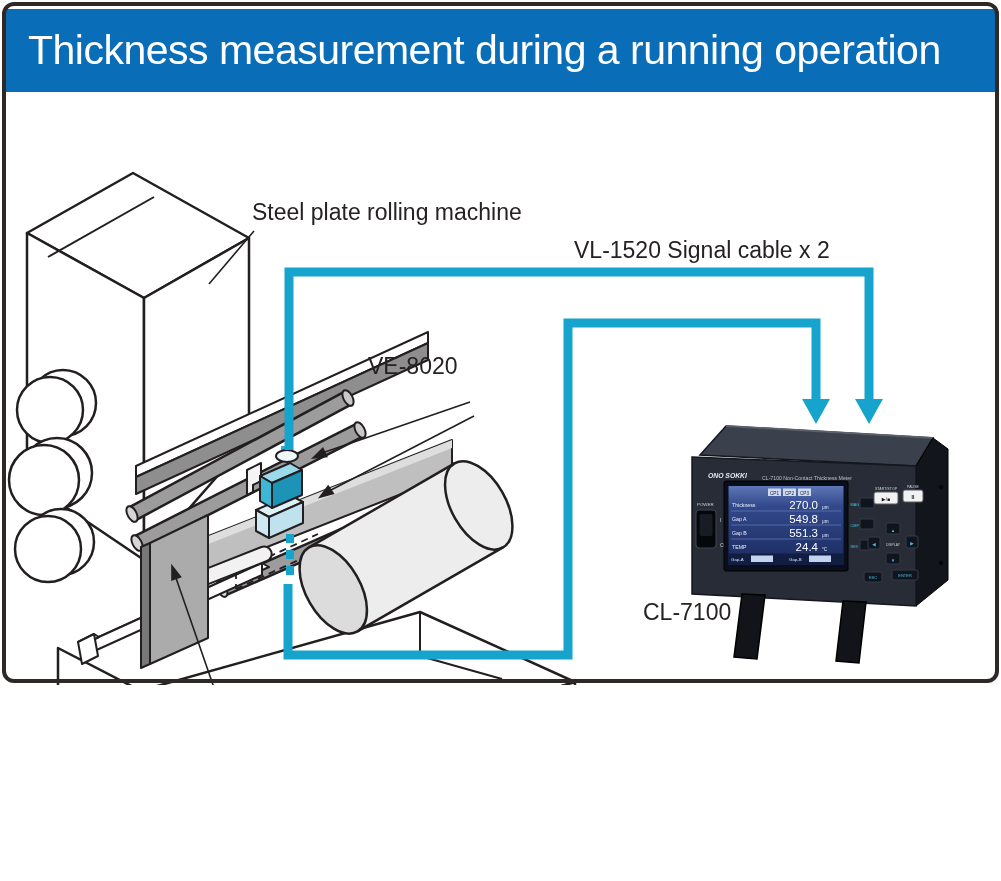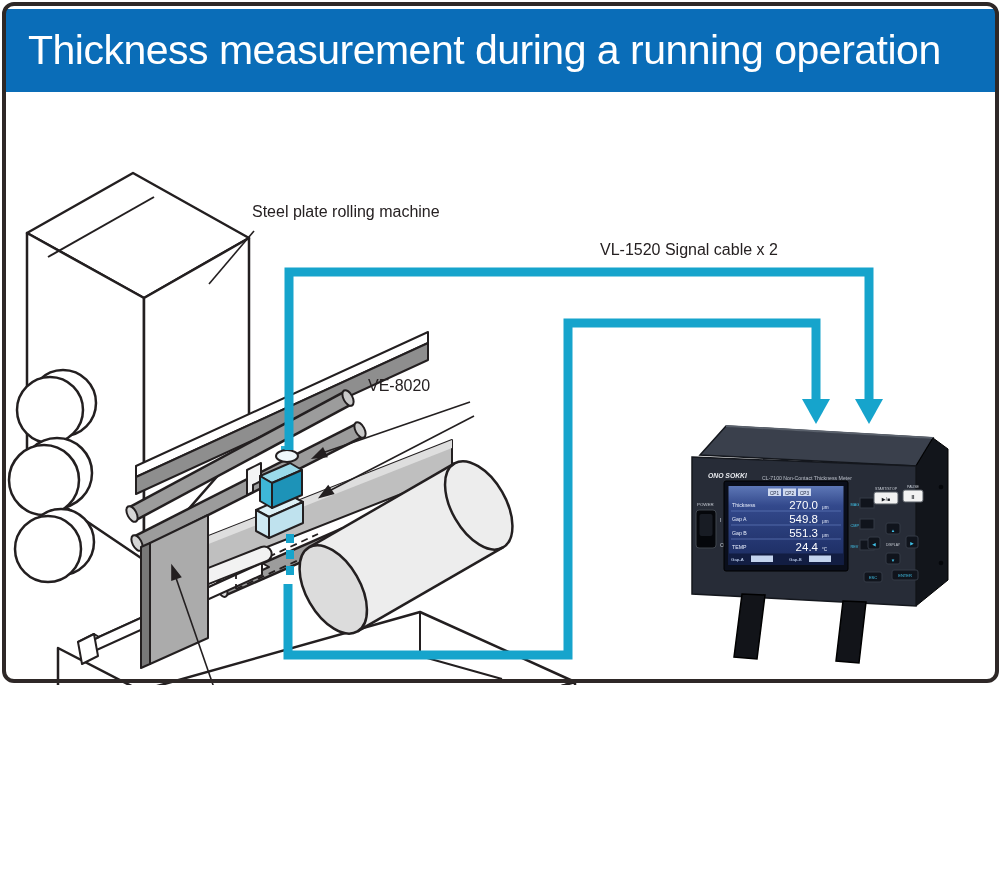--- a/index.html
+++ b/index.html
@@ -2,21 +2,21 @@
 <html><head>
 <meta charset="utf-8">
 <style>
   html,body{margin:0;padding:0;background:#ffffff;}
   .canvas{position:relative;width:1001px;height:685px;background:#ffffff;overflow:hidden;
           font-family:"Liberation Sans",sans-serif;}
   .frame{position:absolute;inset:2px;border:4px solid #2e2827;border-radius:12px;pointer-events:none;z-index:50;}
   .titlebar{position:absolute;left:6px;right:6px;top:9px;height:83px;background:#0a6db8;
             display:flex;align-items:center;z-index:5;}
   .titlebar .t{color:#ffffff;font-size:41px;letter-spacing:-0.5px;padding-left:22px;font-weight:400;}
-  .lbl{position:absolute;color:#262122;font-size:16px;line-height:28px;white-space:nowrap;z-index:40;}
+  .lbl{position:absolute;color:#262122;font-size:23px;line-height:28px;white-space:nowrap;z-index:40;}
   svg{position:absolute;left:0;top:0;z-index:10;}
   svg text{font-family:"Liberation Sans",sans-serif;}
 </style>
 </head>
 <body>
 
 <div class="canvas">
 
   <div class="titlebar">
     <div class="t">Thickness measurement during a running operation</div>
@@ -234,21 +234,22 @@
       <g>
         <rect x="864" y="572" width="18" height="10" rx="2" fill="#10141c" stroke="#343b46"></rect>
         <text x="873" y="579.3" font-size="4" fill="#3fc2e9" text-anchor="middle">ESC</text>
         <rect x="892" y="570" width="26" height="10" rx="2" fill="#10141c" stroke="#343b46"></rect>
         <text x="905" y="577.3" font-size="4" fill="#3fc2e9" text-anchor="middle">ENTER</text>
       </g>
     </g>
   </svg>
 
   <div class="lbl" style="left:252px;top:198px;">Steel plate rolling machine</div>
-  <div class="lbl" style="left:600px;top:236px;">VL-1520 Signal cable x 2</div>
-  <div class="lbl" style="left:368px;top:352px;margin-top:20px;">
+  <div class="lbl" style="left:574px;top:236px;">VL-1520 Signal cable x 2</div>
+  <div class="lbl" style="left:368px;top:352px;">
     <div>VE-8020</div>
   </div>
   <div class="lbl" style="left:643px;top:598px;">
+    <div>CL-7100</div>
   </div>
 
   <div class="frame"></div>
 </div>
 
 </body></html>

